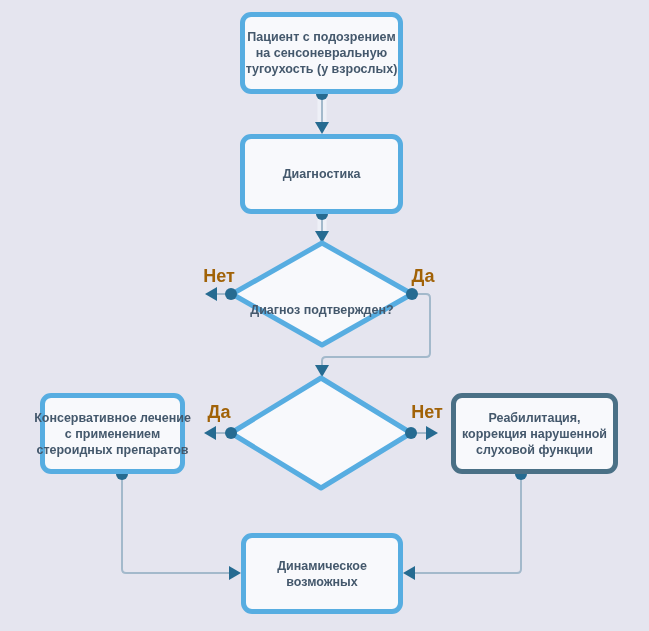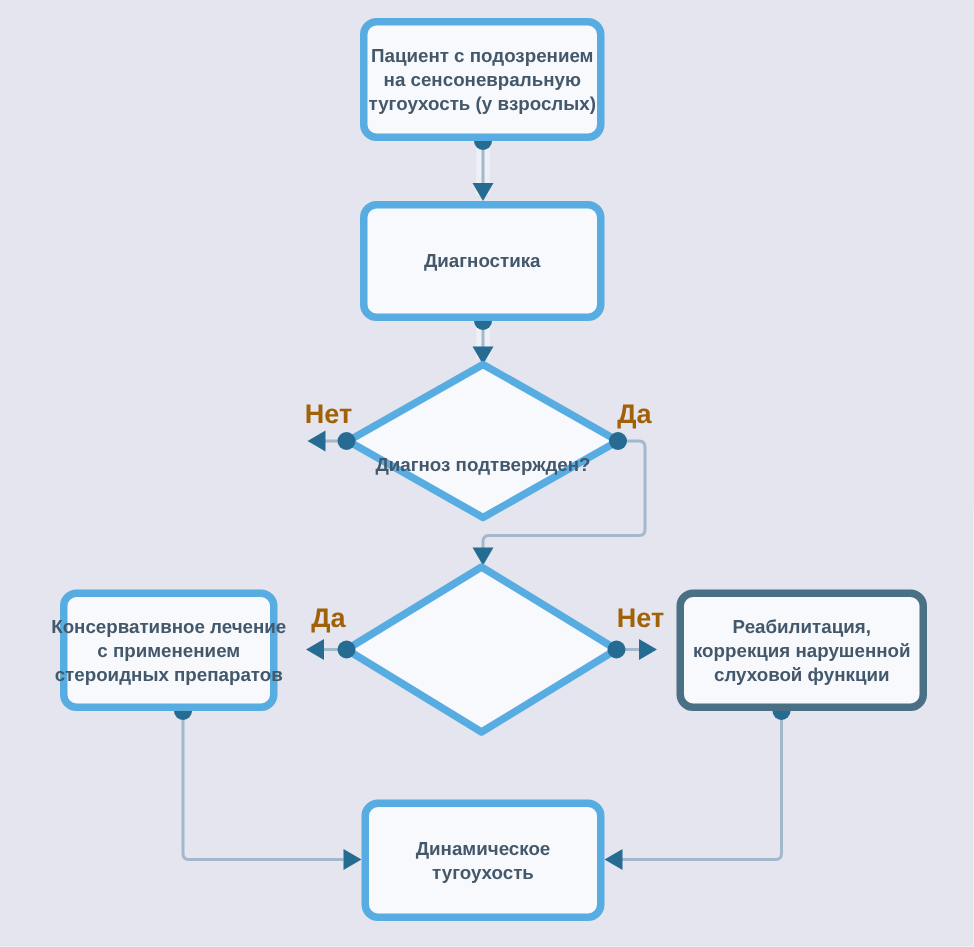--- a/index.html
+++ b/index.html
@@ -128,21 +128,21 @@
   </div>
 
   <div class="node dark" style="left:438px; top:393px; width:167px; height:81px;">
     <span class="node-text">Реабилитация,
 коррекция нарушенной
 слуховой функции</span>
   </div>
 
   <div class="node" style="left:241px; top:533px; width:162px; height:81px;">
     <span class="node-text">Динамическое
-тугоухость</span>
+возможных</span>
   </div>
 
   <div class="diamond-text-wrap" style="left:237px; top:284px; width:170px; height:20px;">
     <span class="diamond-text">Диагноз подтвержден?</span>
   </div>
 
 
   <div class="edge-label" style="left:200px; top:269px; width:38px;">Нет</div>
   <div class="edge-label" style="left:408px; top:269px; width:30px;">Да</div>
   <div class="edge-label" style="left:204px; top:405px; width:30px;">Да</div>

